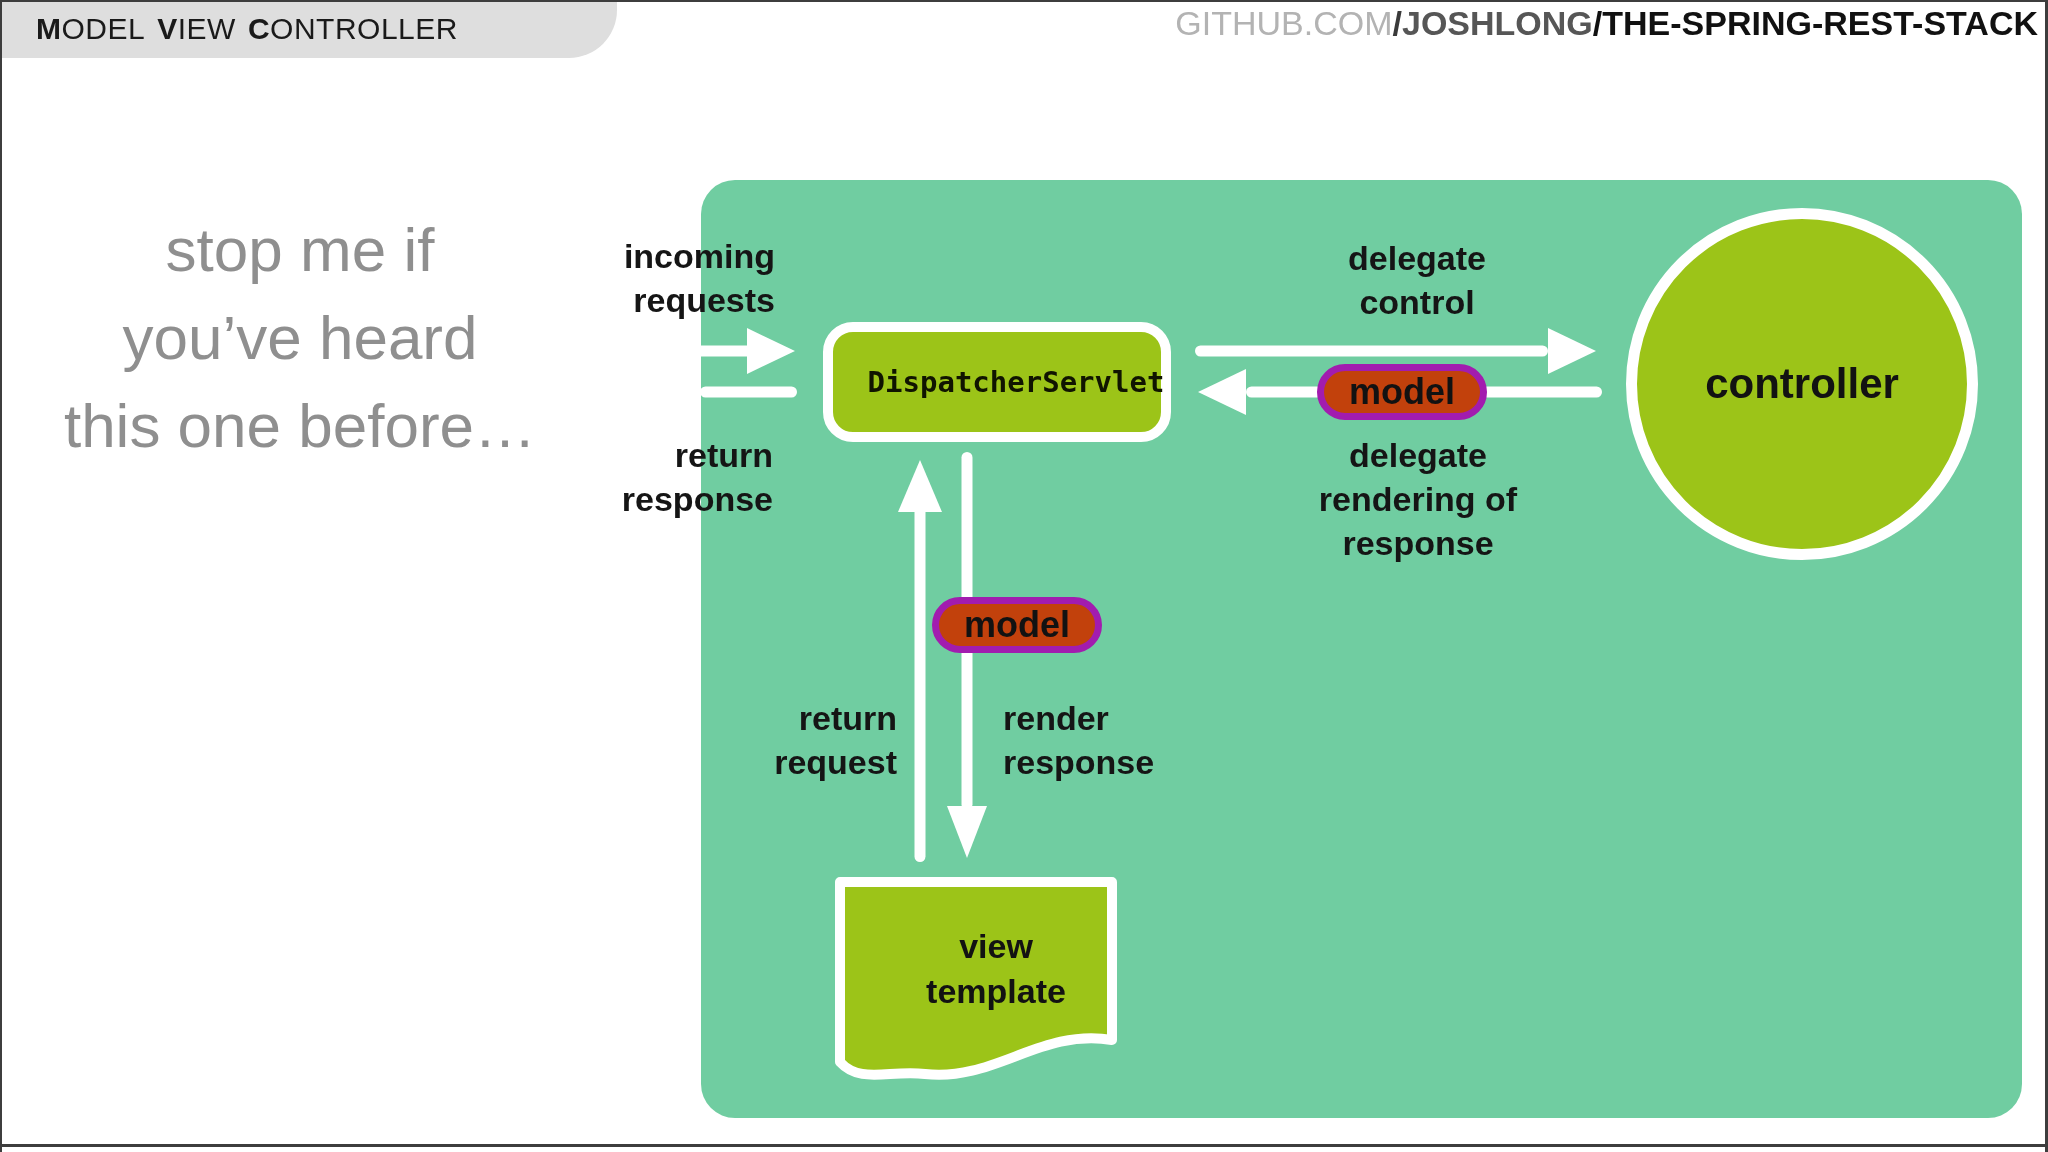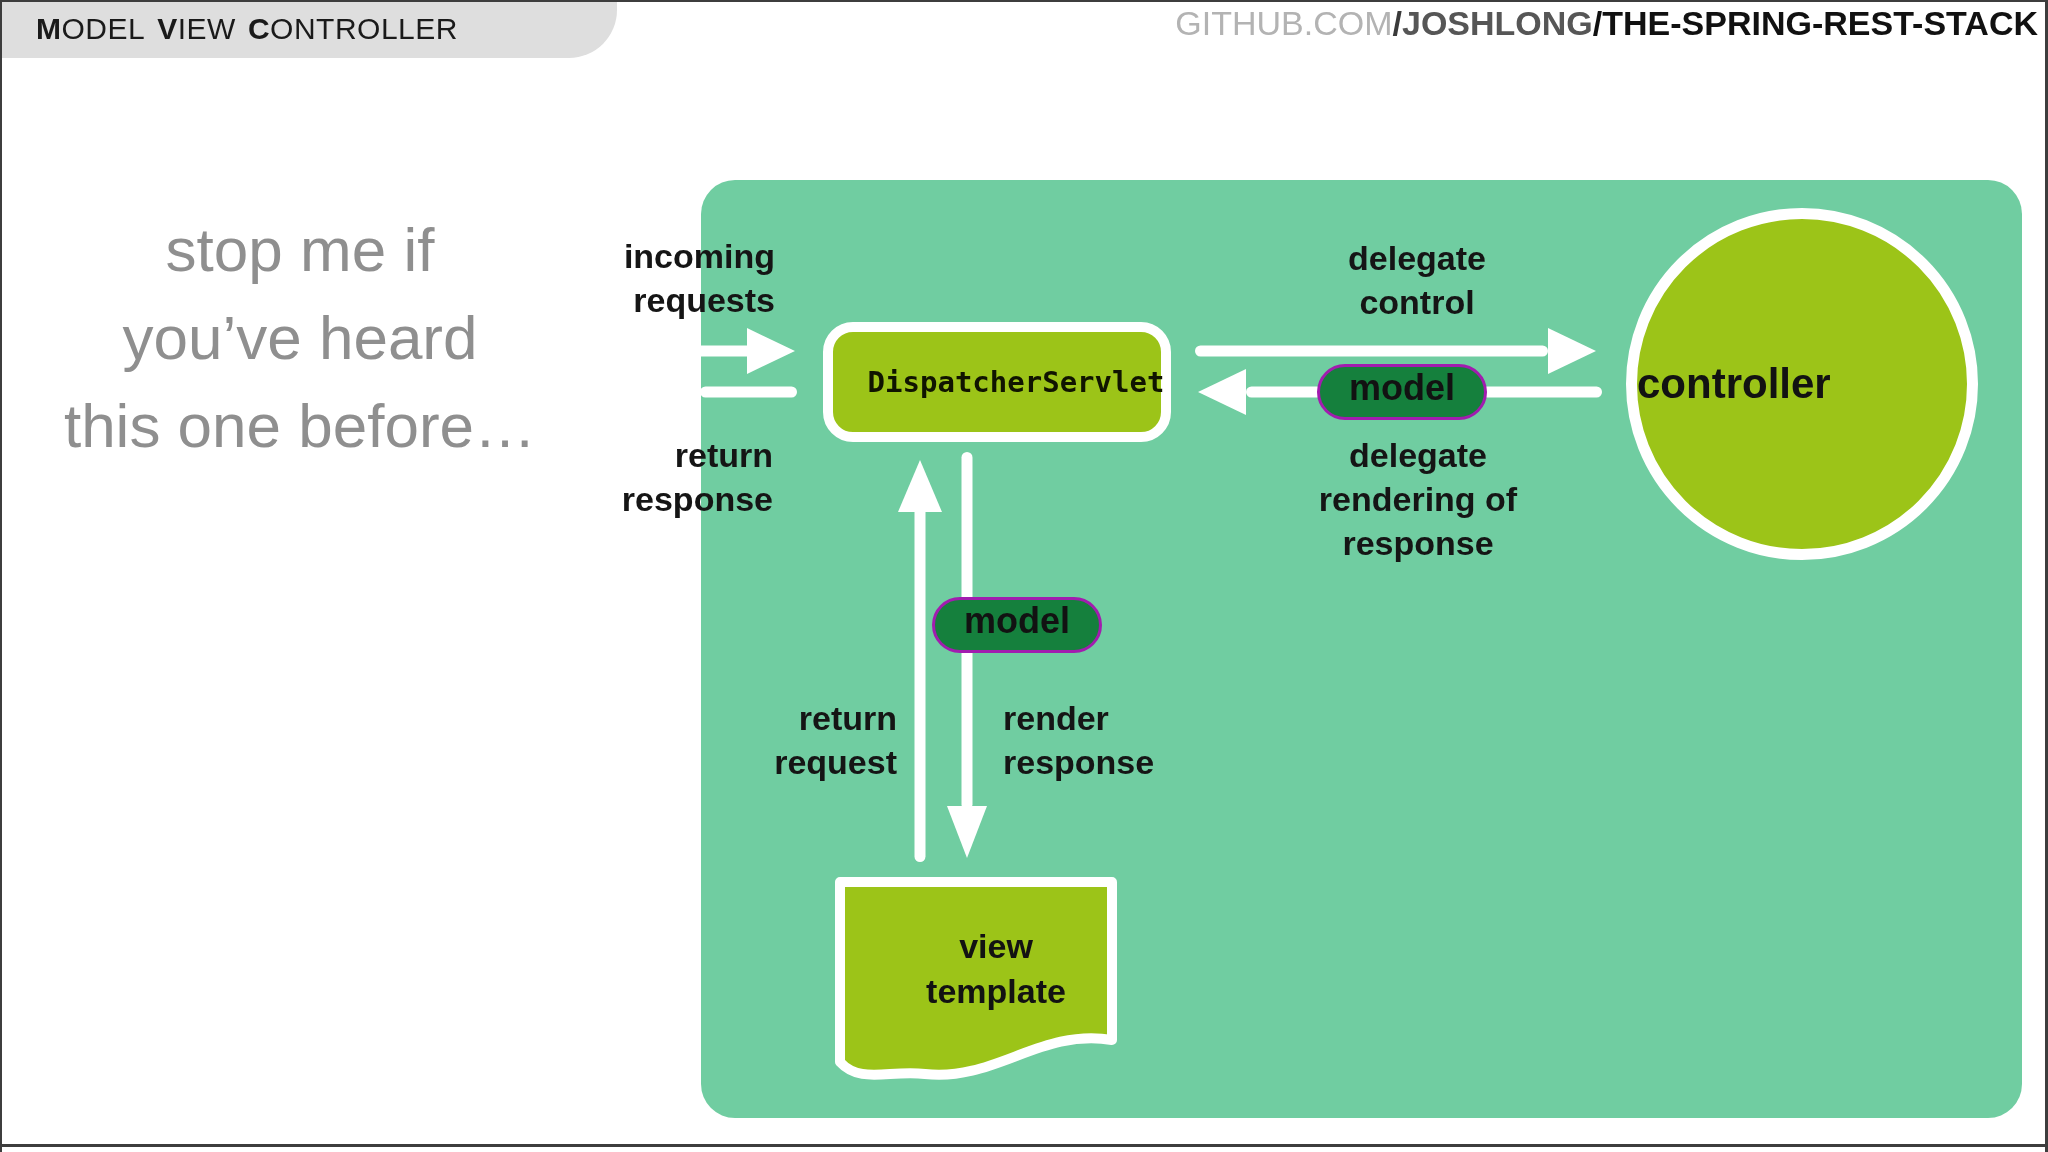--- a/index.html
+++ b/index.html
@@ -53,34 +53,34 @@
     position:absolute;left:823px;top:322px;width:348px;height:120px;box-sizing:border-box;
     background:#9cc418;border:10px solid #ffffff;border-radius:30px;
     display:flex;align-items:center;justify-content:center;padding-left:38px;
   }
   #dispatcher-label{
     font-family:"DejaVu Sans Mono", monospace;font-weight:700;font-size:29px;color:#101400;white-space:nowrap;
   }
   #controller-node{
     position:absolute;left:1626px;top:208px;width:352px;height:352px;box-sizing:border-box;
     background:#9cc418;border:11px solid #ffffff;border-radius:50%;
-    display:flex;align-items:center;
+    display:flex;align-items:center;justify-content:center;
   }
   #controller-label{font-weight:700;font-size:42px;color:#121212;}
 
   #view-template-label{
     position:absolute;left:836px;top:924px;width:320px;text-align:center;
     font-weight:700;font-size:34px;line-height:45px;color:#121212;
   }
 
   
   .model-pill{
     position:absolute;width:170px;height:56px;box-sizing:border-box;
-    background:#15803d;border:3px solid #a21caf;border-radius:28px;
-    display:flex;align-items:flex-start;justify-content:center;
+    background:#c2410c;border:7px solid #a21caf;border-radius:28px;
+    display:flex;align-items:flex-end;justify-content:center;
     font-weight:700;font-size:36px;color:#121212;
   }
   #model-pill-controller{left:1317px;top:364px;}
   #model-pill-view{left:932px;top:597px;}
 
   
   .flow-label{
     position:absolute;font-weight:700;font-size:34px;line-height:44px;color:#151515;white-space:nowrap;
   }
   #label-incoming-requests{left:505px;top:234px;width:270px;text-align:right;}

